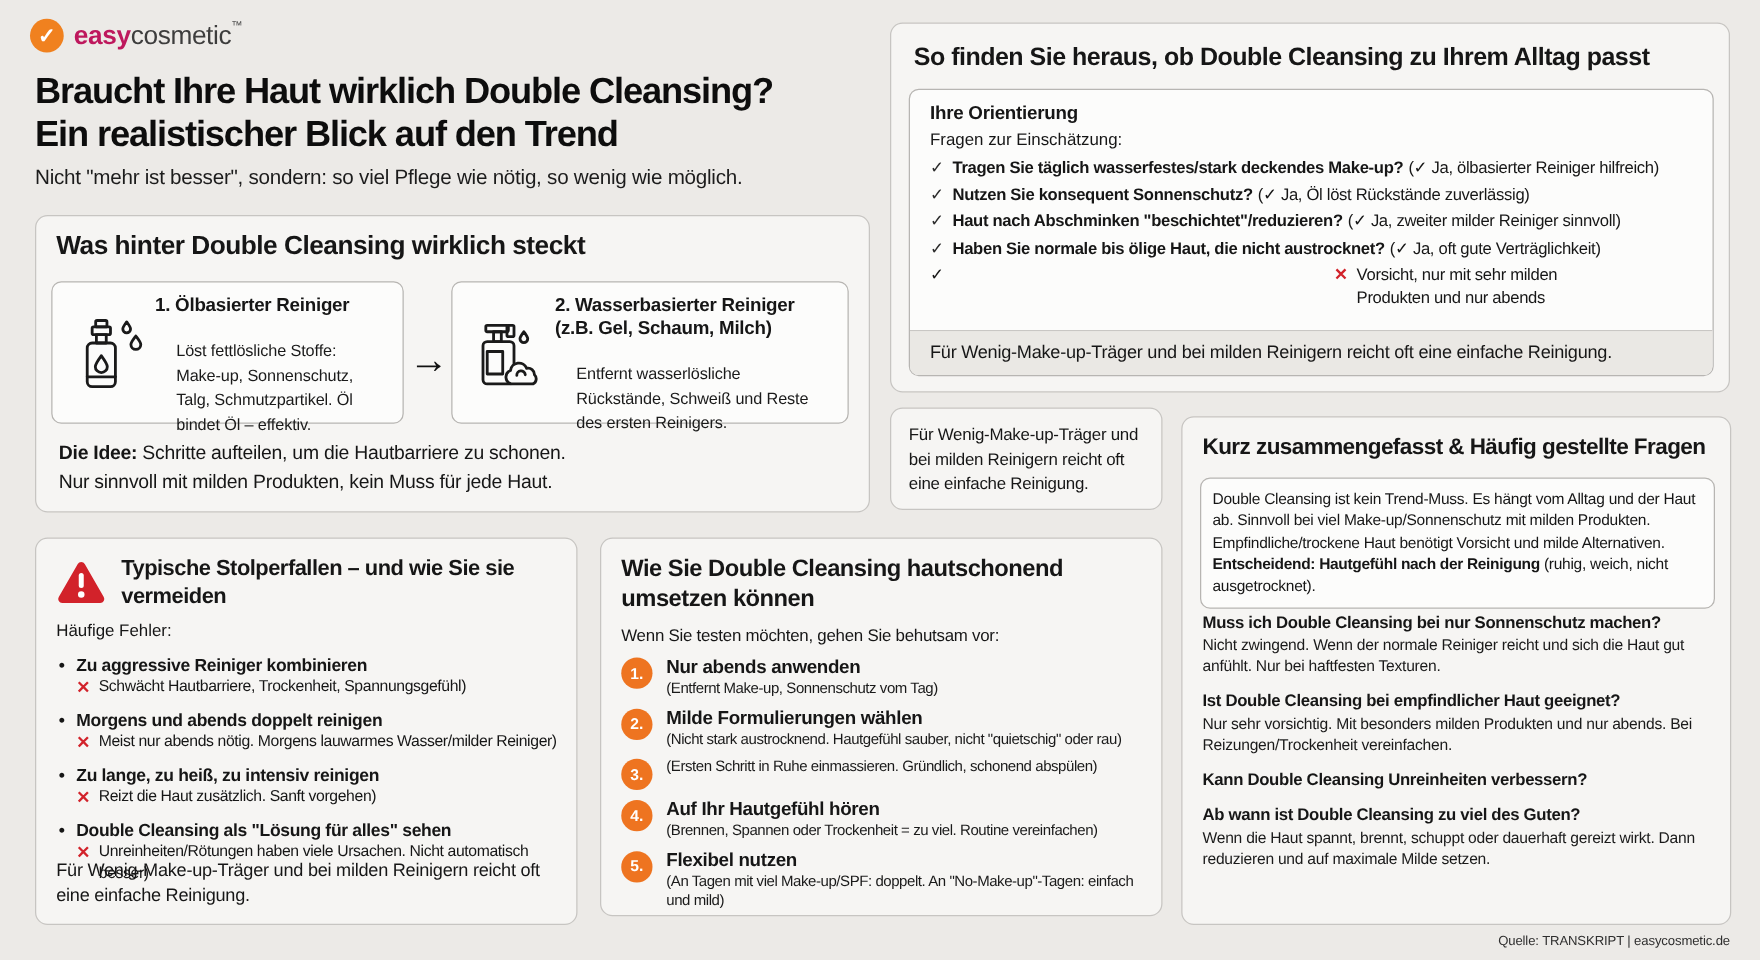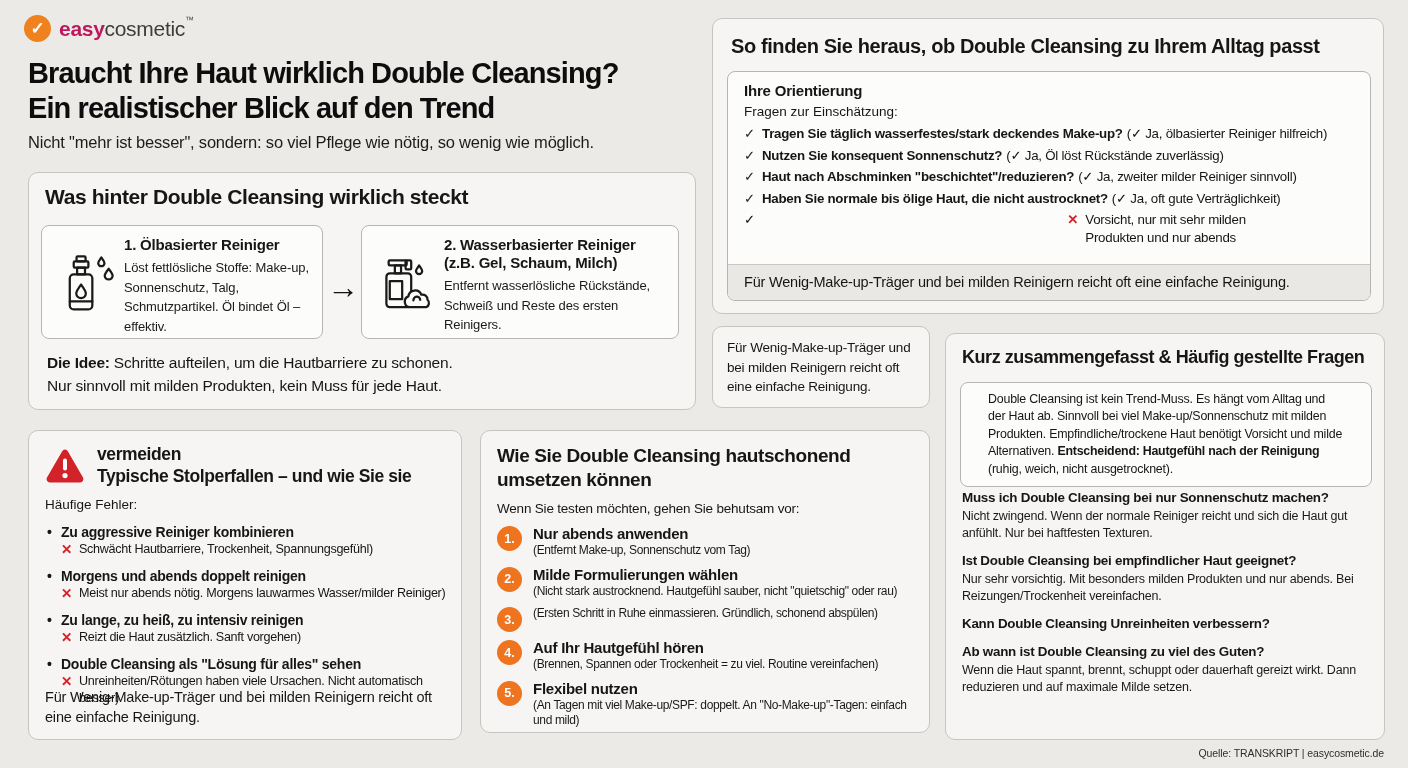--- a/index.html
+++ b/index.html
@@ -25,21 +25,21 @@
 
   
   #what-box{left:28px;top:172px;width:668px;height:238px;}
   #what-box .bt{position:absolute;left:16px;top:12px;font-size:21px;font-weight:bold;letter-spacing:-0.4px;}
   .step-card{position:absolute;top:52px;height:114px;display:flex;align-items:flex-start;padding:10px 10px 10px 12px;}
   #step1{left:12px;width:282px;}
   #step2{left:332px;width:318px;}
   .step-card .ic{flex:0 0 62px;height:92px;margin-top:2px;}
   .step-card .tx{margin-left:8px;}
   .step-card h4{margin:0 0 4px 0;font-size:15px;line-height:18px;letter-spacing:-0.2px;}
-  .step-card p{margin:0;font-size:13px;line-height:19.5px;letter-spacing:-0.1px;color:#1a1a1a;}
+  .step-card p{margin:17px;font-size:13px;line-height:19.5px;letter-spacing:-0.1px;color:#1a1a1a;}
   #arrow{position:absolute;left:296px;top:96px;width:36px;text-align:center;font-size:32px;color:#111;}
   #idea{position:absolute;left:18px;top:178px;font-size:15.5px;line-height:23px;letter-spacing:-0.2px;}
   #idea b{margin-right:4px;}
 
   
   #fit-box{left:712px;top:18px;width:672px;height:296px;}
   #fit-box .bt{position:absolute;left:18px;top:16px;font-size:20px;font-weight:bold;letter-spacing:-0.4px;}
   #fit-inner{position:absolute;left:14px;top:52px;width:644px;height:230px;padding:10px 16px 42px 16px;}
   #fit-inner .it{font-size:15px;font-weight:bold;margin-bottom:5px;letter-spacing:-0.2px;}
   #fit-inner .intro{font-size:13.5px;margin-bottom:6px;}
@@ -55,21 +55,21 @@
   .caution-row .warn span{display:block;}
   #fit-strip{position:absolute;left:0;right:0;bottom:0;height:36px;background:#eae8e4;border-top:1px solid #c9c7c4;
     border-radius:0 0 7px 7px;padding:9px 16px;box-sizing:border-box;font-size:14.5px;letter-spacing:-0.2px;}
 
   
   #note-box{left:712px;top:326px;width:218px;height:82px;padding:11px 14px;font-size:13.5px;line-height:19.5px;letter-spacing:-0.2px;}
 
   
   #faq-box{left:945px;top:333px;width:440px;height:407px;}
   #faq-box .bt{position:absolute;left:16px;top:13px;font-size:18px;font-weight:bold;letter-spacing:-0.45px;}
-  #faq-summary{position:absolute;left:14px;top:48px;width:412px;padding:8px 27px;font-size:12.4px;line-height:17.4px;letter-spacing:-0.2px;}
+  #faq-summary{position:absolute;left:14px;top:48px;width:412px;padding:8px 9px;font-size:12.4px;line-height:17.4px;letter-spacing:-0.2px;}
   #faq-summary strong{letter-spacing:-0.25px;}
   #faq-list{position:absolute;left:16px;top:155px;width:408px;}
   .faq-item{margin-bottom:11px;}
   .faq-item .fq{font-size:13.4px;font-weight:bold;letter-spacing:-0.25px;line-height:17px;margin-bottom:2px;}
   .faq-item .fa{font-size:12.5px;line-height:16.5px;letter-spacing:-0.2px;color:#1a1a1a;}
 
   
   #pit-box{left:28px;top:430px;width:434px;height:310px;}
   #pit-box .warn-ic{position:absolute;left:16px;top:17px;width:40px;height:36px;}
   #pit-box .bt{position:absolute;left:68px;top:12px;font-size:17.5px;line-height:22px;font-weight:bold;letter-spacing:-0.4px;}
@@ -200,22 +200,22 @@
 
 <div id="note-box" class="box">Für Wenig-Make-up-Träger und bei milden Reinigern reicht oft eine einfache Reinigung.</div>
 
 <div id="pit-box" class="box">
   <svg class="warn-ic" viewBox="0 0 100 90">
     <path d="M43 8 a8 8 0 0 1 14 0 L95 74 a8 8 0 0 1 -7 12 H12 a8 8 0 0 1 -7 -12 Z" fill="#d2222a"></path>
     <rect x="45" y="26" width="10" height="30" rx="5" fill="#ffffff"></rect>
     <circle cx="50" cy="69" r="6.5" fill="#ffffff"></circle>
   </svg>
   <div class="bt">
+    <div>Typische Stolperfallen – und wie Sie sie</div>
     <div>vermeiden</div>
-    <div>Typische Stolperfallen – und wie Sie sie</div>
   </div>
   <div class="intro">Häufige Fehler:</div>
 
   <div id="pit-list">
     <div class="pit-item">
       <div class="b1">
           <span class="dot">•</span>
           <span>Zu aggressive Reiniger kombinieren</span>
         </div>
       <div class="b2">

